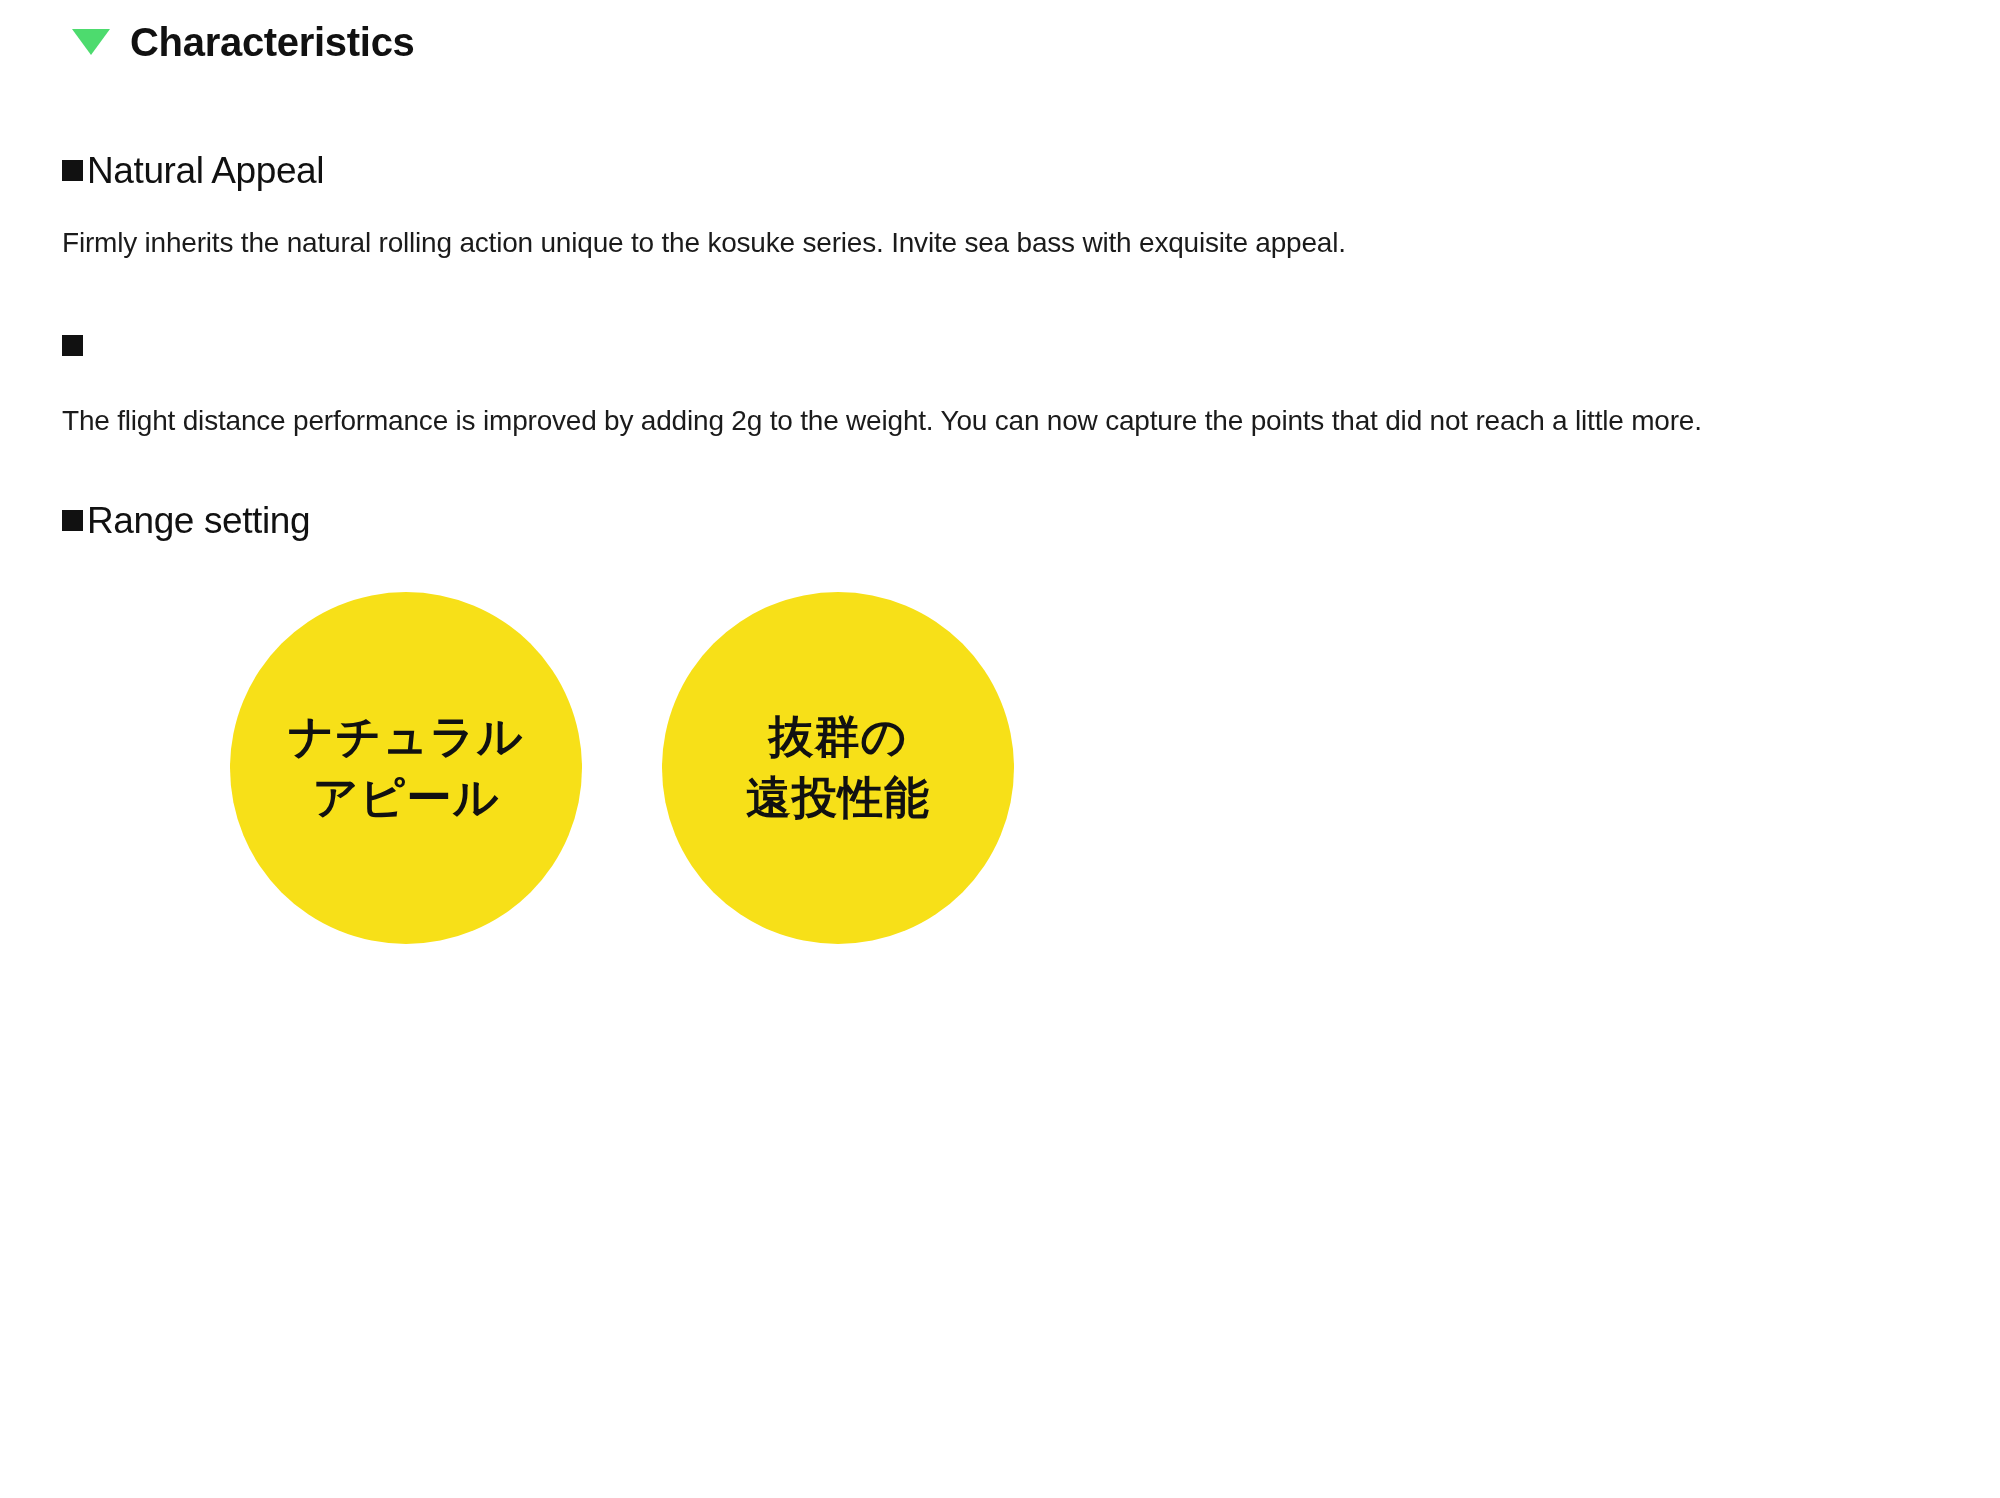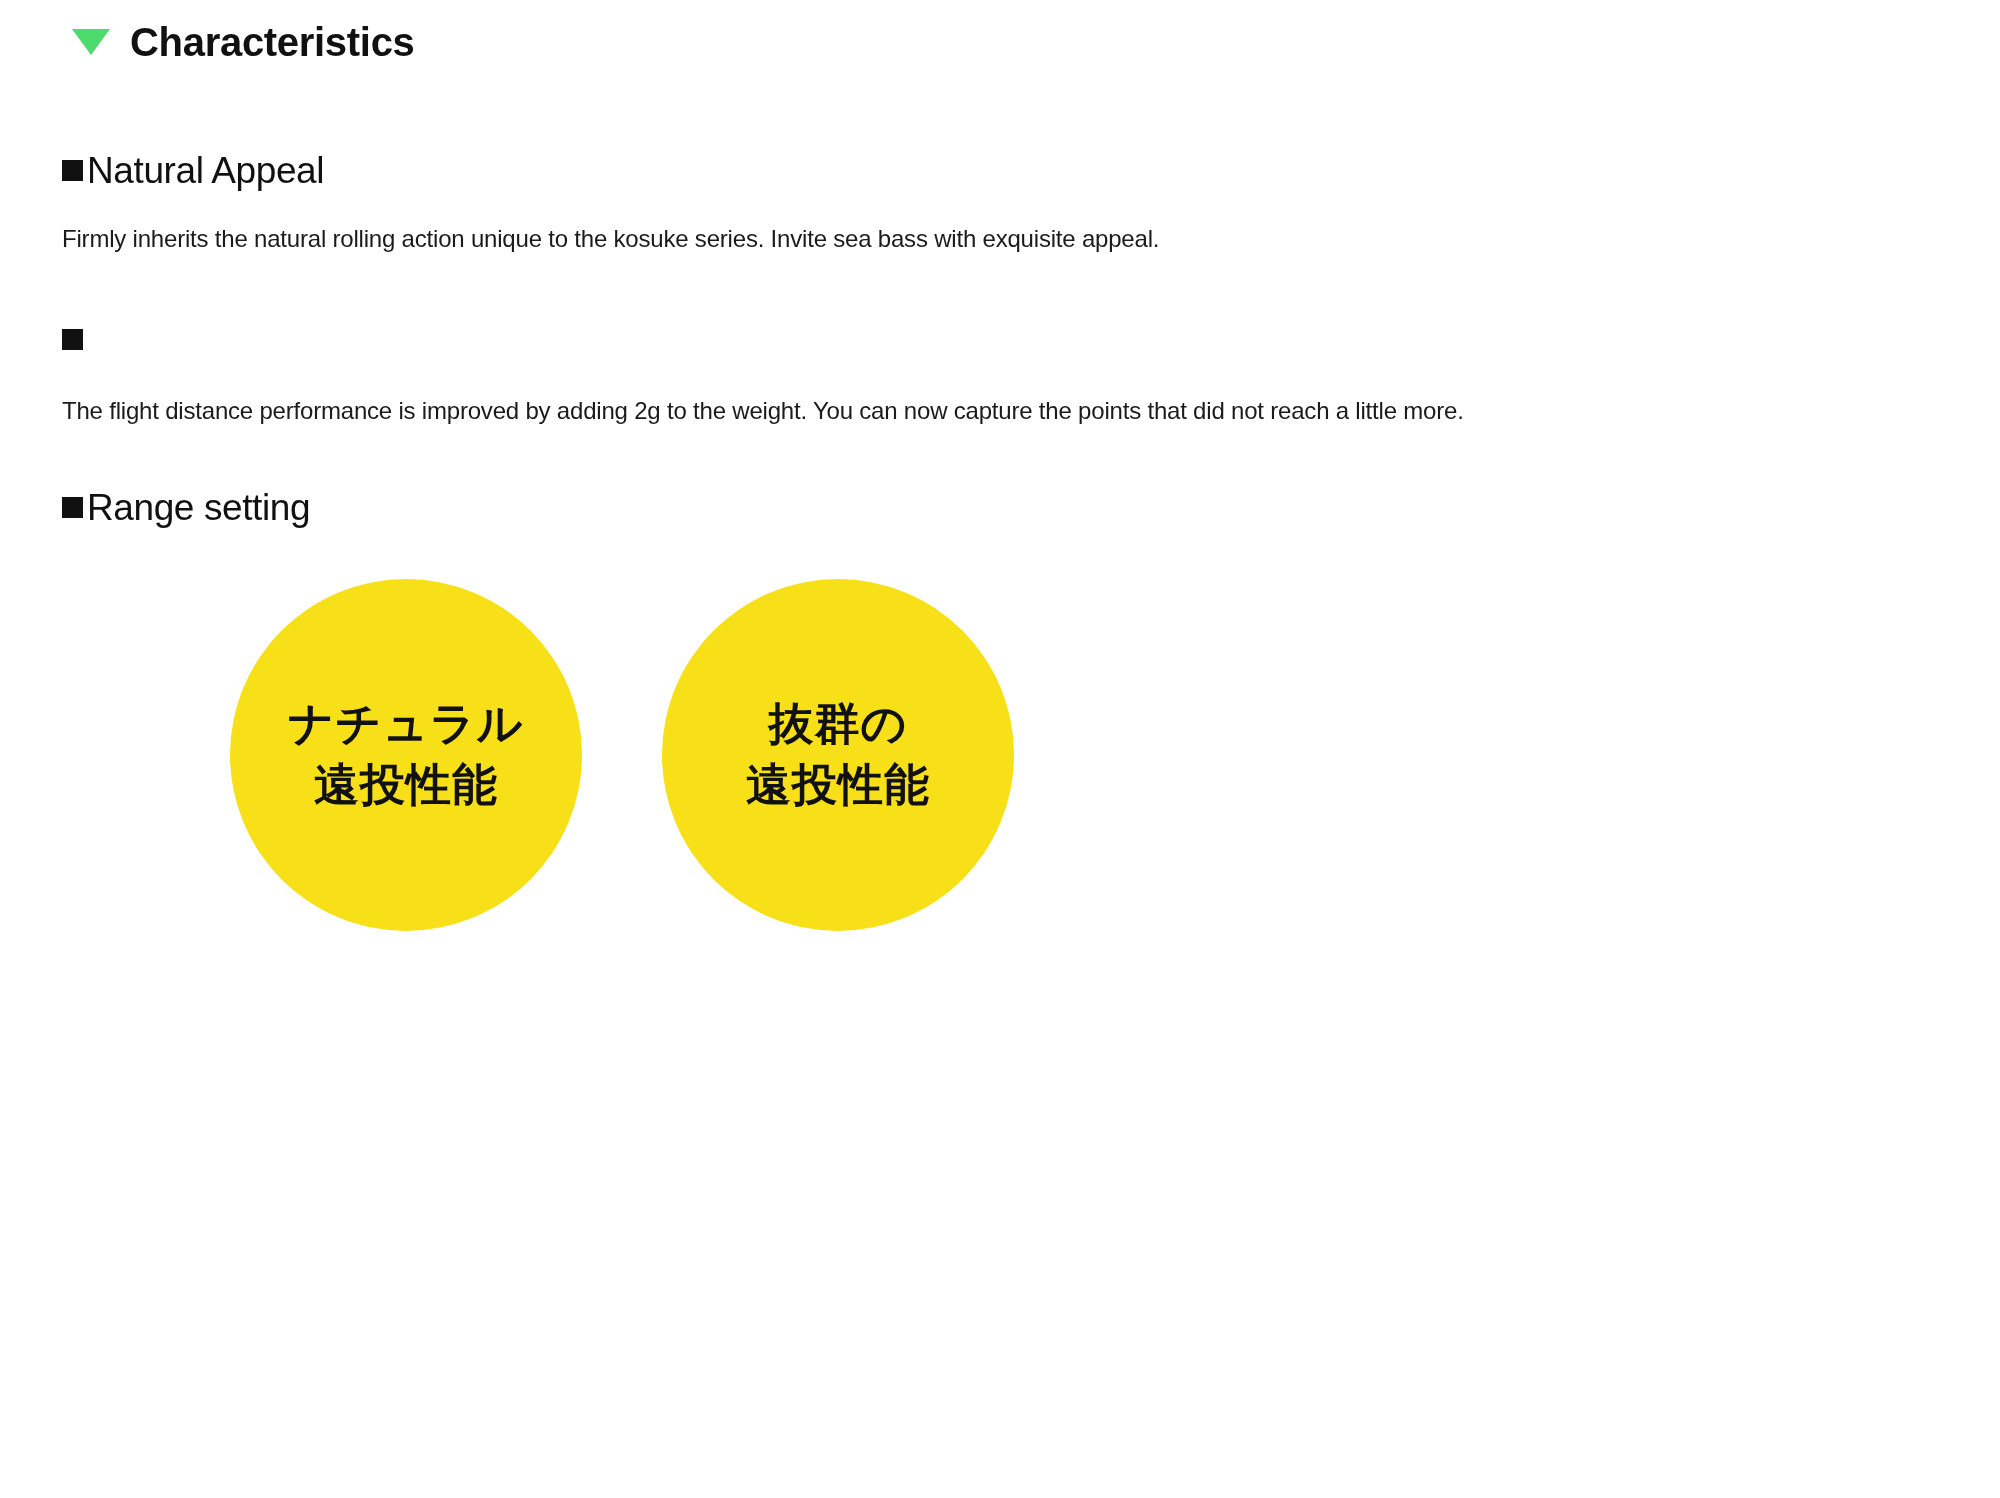--- a/index.html
+++ b/index.html
@@ -57,21 +57,21 @@
     display: inline-block;
     width: 21px;
     height: 21px;
     background: #111111;
     margin-right: 4px;
     position: relative;
     top: -2px;
     flex: none;
   }
   .para {
-    font-size: 24px;
+    font-size: 28px;
     line-height: 1.62;
     letter-spacing: -0.2px;
     margin: 0;
     max-width: 1880px;
     color: #1b1b1b;
   }
 
   .block-natural { margin-top: 88px; }
   .block-natural .para { margin-top: 28px; }
 
@@ -137,21 +137,21 @@
   <div class="block-range">
     <h3 class="sub-head">
       <span class="bullet-square"></span>
       <span>Range setting</span>
     </h3>
   </div>
 
   <div class="circles">
     <div class="circle">
       <span class="circle-text">ナチュラル
-遠投性能</span>
+アピール</span>
     </div>
     <div class="circle">
       <span class="circle-text">抜群の
 遠投性能</span>
     </div>
   </div>
 
 </div>
 
 </body></html>

